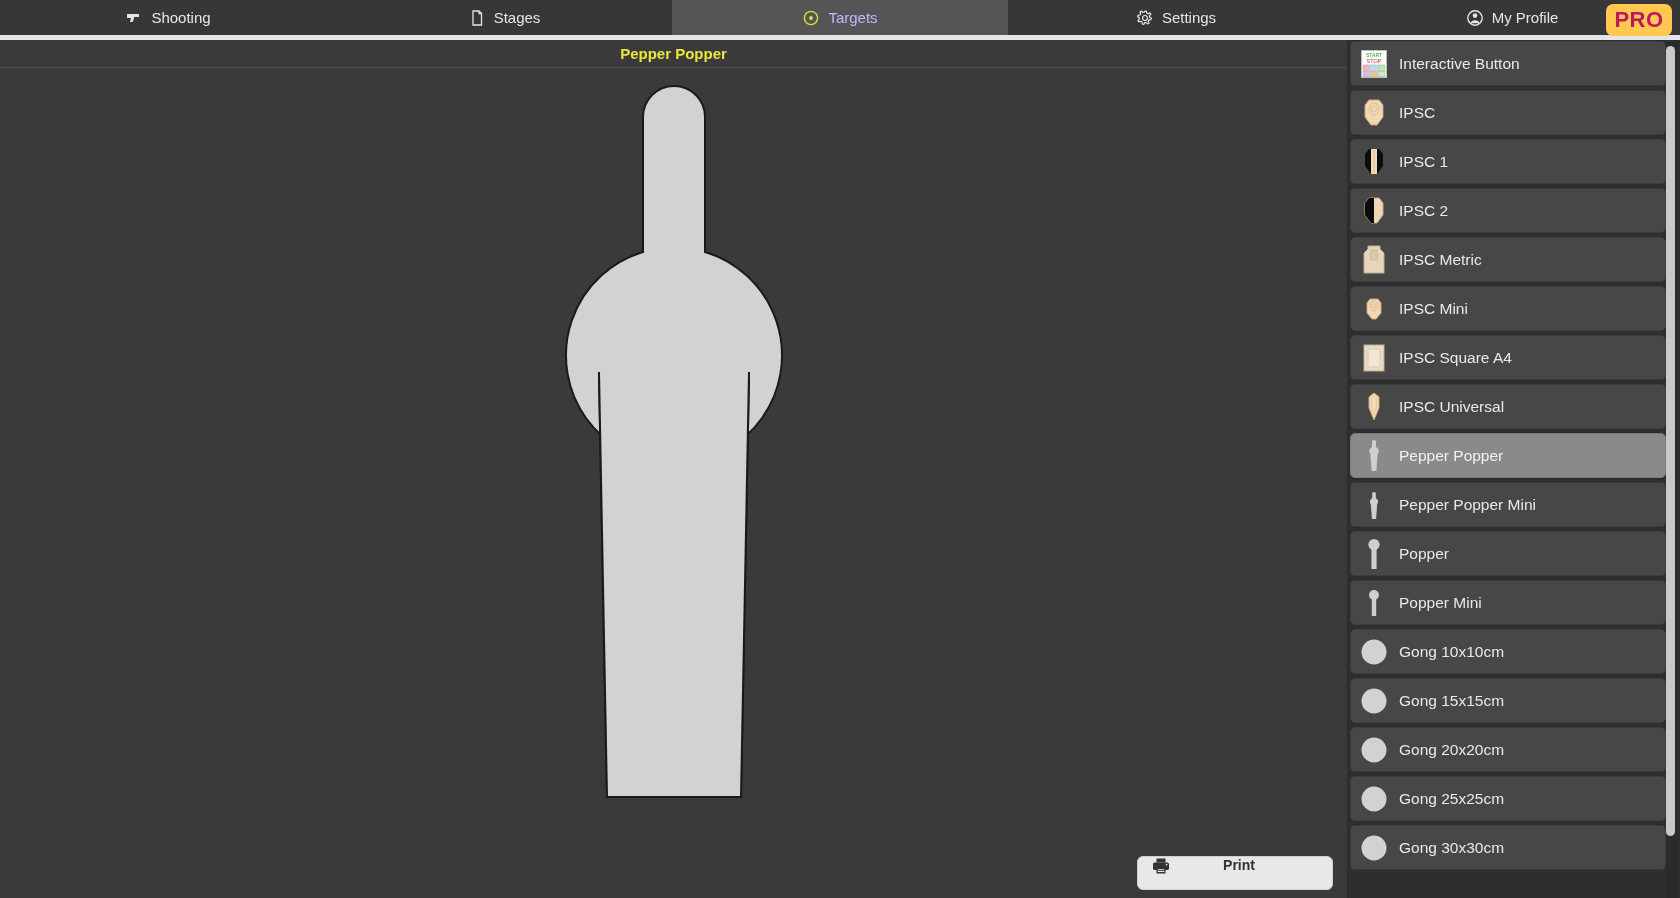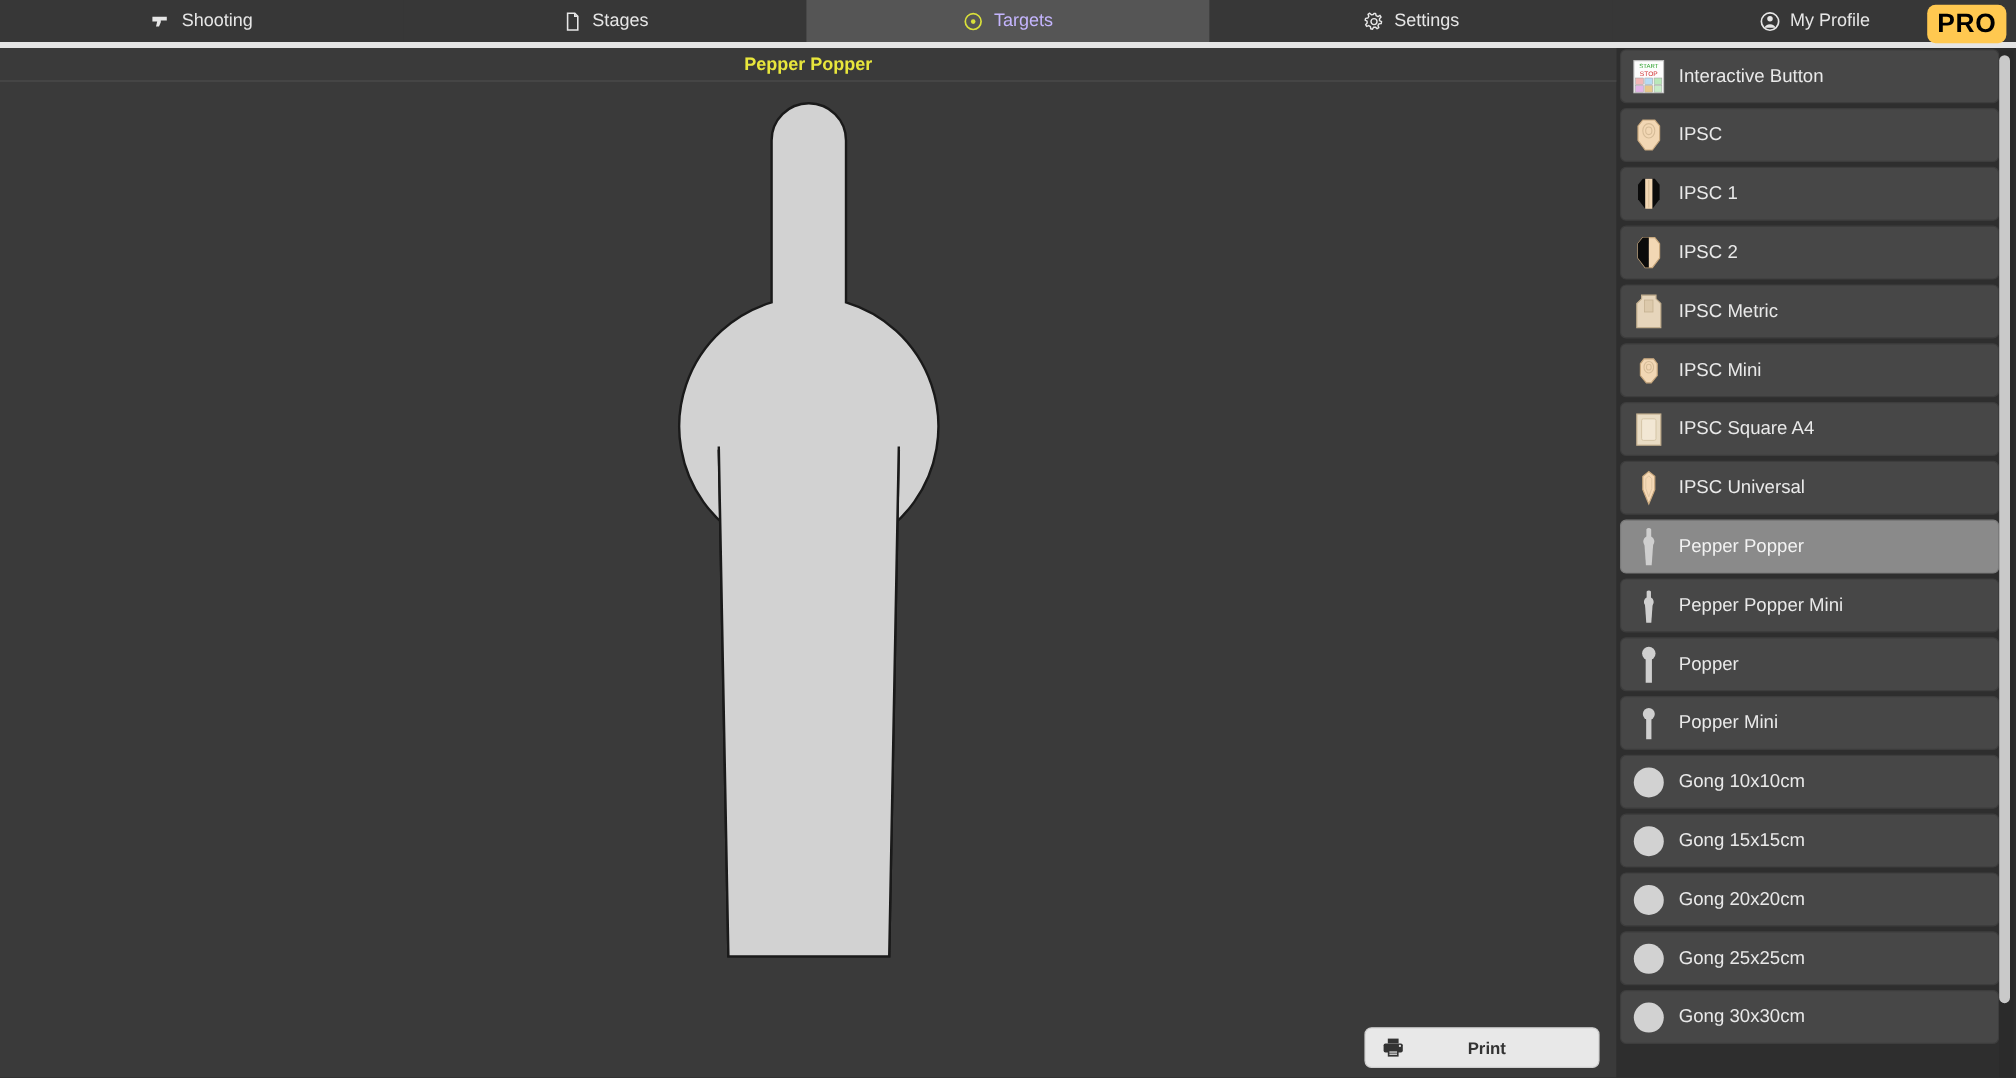--- a/index.html
+++ b/index.html
@@ -33,21 +33,21 @@
   .nav-tab .nav-label { line-height: 1; }
   .nav-ico { display: inline-flex; align-items: center; justify-content: center; width: 18px; height: 18px; }
   .nav-ico svg { display: block; }
 
   .pro-badge {
     position: absolute; right: 8px; top: 4px;
     width: 66px; height: 32px;
     background: #ffc850;
     border-radius: 7px;
     display: flex; align-items: center; justify-content: center;
-    color: #000000;
+    color: #be185d;
     font-size: 22px; font-weight: bold;
     letter-spacing: 0.5px;
     cursor: pointer;
   }
 
   
   .body-row { flex: 1; display: flex; min-height: 0; }
 
   
   .main-pane {
@@ -70,21 +70,21 @@
   .target-svg { position: absolute; left: 50%; transform: translateX(-50%); top: 4px; }
 
   .print-bar {
     position: absolute; right: 14px; bottom: 8px;
   }
   .print-btn {
     width: 196px; height: 34px;
     background: #e8e8e8;
     border: 1px solid #cfcfcf;
     border-radius: 6px;
-    display: flex; align-items: center;
+    display: flex; align-items: flex-start;
     color: #333333;
     font-size: 14px; font-weight: bold;
     cursor: pointer;
     padding: 0 10px;
   }
   .print-btn .p-ico { width: 26px; display: flex; align-items: center; justify-content: center; }
   .print-btn .p-label { flex: 1; text-align: center; padding-right: 18px; }
 
   
   .sidebar {

